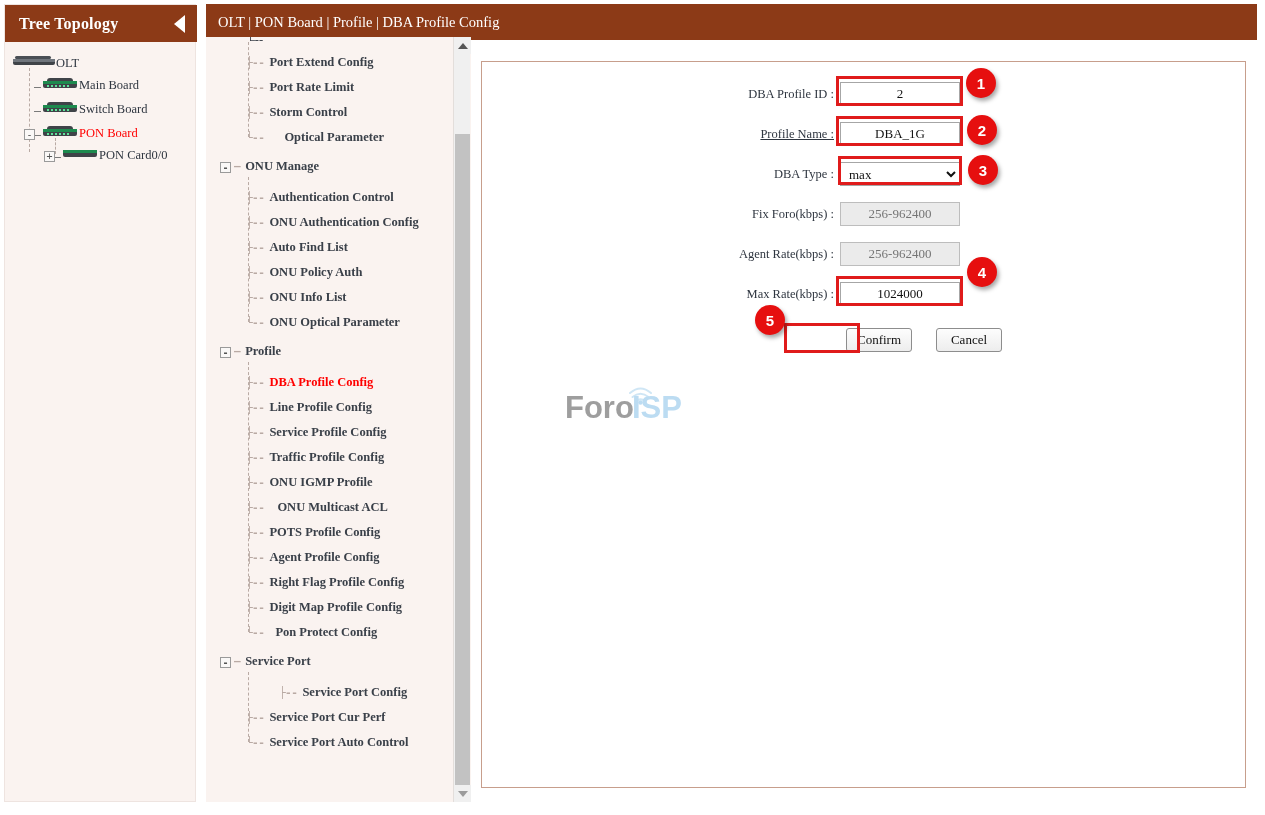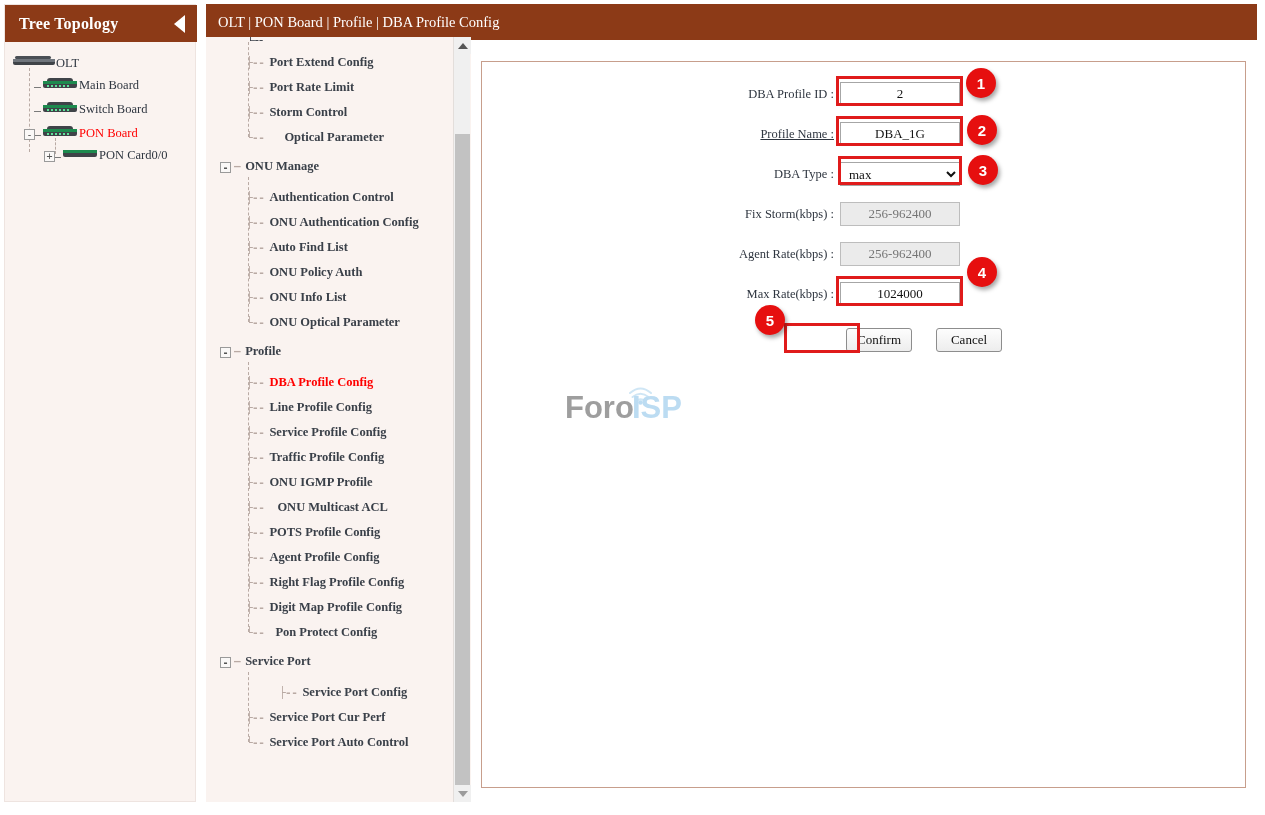--- a/index.html
+++ b/index.html
@@ -290,21 +290,21 @@
           <div class="flabel" style="width: 352px; text-decoration: underline;">Profile Name :</div>
           <span style="display: inline-block; width: 6px;"></span>
           <input type="text" class="ftext" value="DBA_1G" style="width: 120px;">
         </div>
         <div class="formrow" style="left: 0px; top: 99px; width: 520px;">
           <div class="flabel" style="width: 352px;">DBA Type :</div>
           <span style="display: inline-block; width: 6px;"></span>
           <select class="fselect" style="width: 120px;"><option>max</option></select>
         </div>
         <div class="formrow" style="left: 0px; top: 139px; width: 520px;">
-          <div class="flabel" style="width: 352px;">Fix Storm(kbps) :</div>
+          <div class="flabel" style="width: 352px;">Fix Foro(kbps) :</div>
           <span style="display: inline-block; width: 6px;"></span>
           <input type="text" class="ftext disabled" placeholder="256-962400" disabled="" style="width: 120px;">
         </div>
         <div class="formrow" style="left: 0px; top: 179px; width: 520px;">
           <div class="flabel" style="width: 352px;">Agent Rate(kbps) :</div>
           <span style="display: inline-block; width: 6px;"></span>
           <input type="text" class="ftext disabled" placeholder="256-962400" disabled="" style="width: 120px;">
         </div>
         <div class="formrow" style="left: 0px; top: 219px; width: 520px;">
           <div class="flabel" style="width: 352px;">Max Rate(kbps) :</div>

